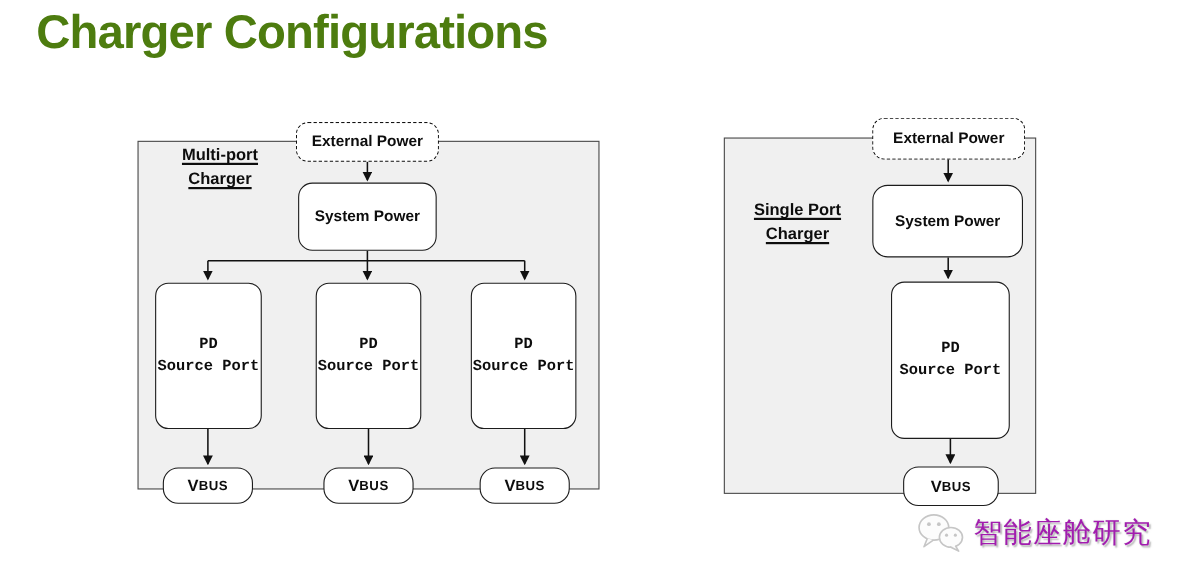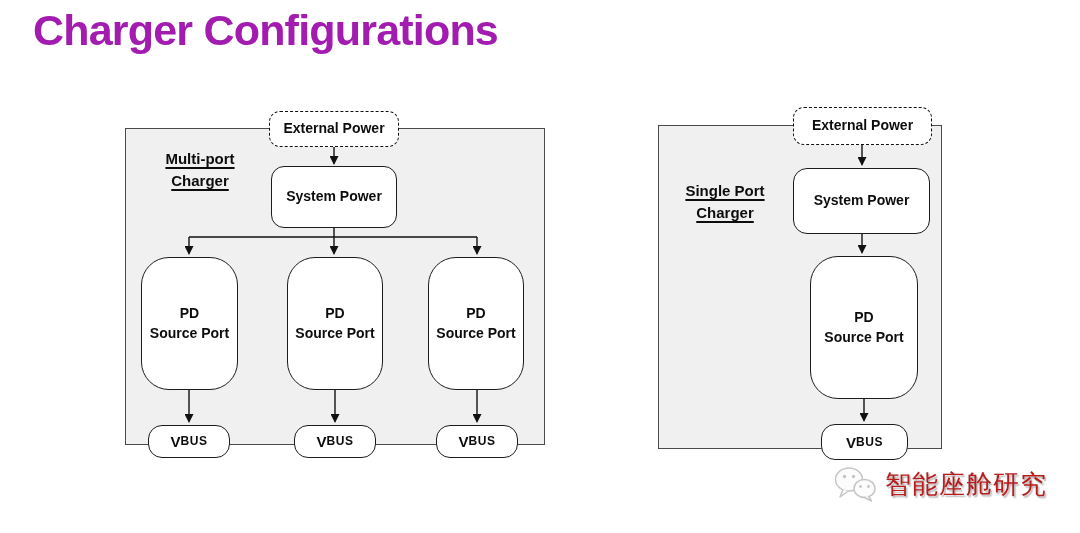--- a/index.html
+++ b/index.html
@@ -3,50 +3,50 @@
 <meta charset="utf-8">
 <style>
   html,body{margin:0;padding:0;background:#fff;}
   .slide{
     position:relative; width:1080px; height:533px; background:#ffffff;
     font-family:"Liberation Sans", sans-serif; overflow:hidden;
   }
   .title{
     position:absolute; left:33px; top:6px; margin:0;
     font-size:43px; font-weight:700; letter-spacing:-0.8px;
-    color:#a21caf;
+    color:#4d7c0f;
     text-align:right;
   }
   
   .container{
     position:absolute; background:#F0F0F0; border:1.4px solid #4a4a4a; z-index:1;
   }
   .container.multi{ left:125px; top:128px; width:418px; height:315px; }
   .container.single{ left:658px; top:125px; width:282px; height:322px; }
 
   .connectors{ position:absolute; left:0; top:0; z-index:2; }
 
   .group-label{
     position:absolute; z-index:3; font-weight:700; font-size:15px; color:#0d0d0d;
     text-decoration:underline; text-underline-offset:3px; text-decoration-thickness:1.5px;
     text-align:center; white-space:pre-line; line-height:1.45;
   }
-  .group-label.multi-label{ left:136px; top:148px; width:128px; }
+  .group-label.multi-label{ left:136px; top:130px; width:128px; }
   .group-label.single-label{ left:661px; top:145px; width:128px;margin-top:35px; }
 
   .node{
     position:absolute; z-index:3; background:#ffffff; border:1.5px solid #1c1c1c;
     display:flex; align-items:center; justify-content:center;
     font-weight:700; font-size:14px; color:#0d0d0d; text-align:center;
     white-space:pre-line; line-height:1.4; box-sizing:border-box;
   }
   .node.dashed{ border:1.6px dashed #111; border-radius:11px; }
   .ext-l{ left:269px; top:111px; width:130px; height:36px; }
   .sys-l{ left:271px; top:166px; width:126px; height:62px; border-radius:13px; }
-  .pd{ border-radius:28px; }
+  .pd{ border-radius:12px;font-family:Liberation Mono, monospace; }
   .pd1{ left:141px; top:257px; width:97px;  height:133px; }
   .pd2{ left:287px; top:257px; width:96px;  height:133px; }
   .pd3{ left:428px; top:257px; width:96px;  height:133px; }
   .vbus{ border-radius:14px; }
   .vb1{ left:148px; top:425px; width:82px; height:33px; }
   .vb2{ left:294px; top:425px; width:82px; height:33px; }
   .vb3{ left:436px; top:425px; width:82px; height:33px; }
   .ext-r{ left:793px; top:107px; width:139px; height:38px; }
   .sys-r{ left:793px; top:168px; width:137px; height:66px; border-radius:14px; }
   .pd-r{ left:810px; top:256px; width:108px; height:143px; }
@@ -55,21 +55,21 @@
   .vbus .v{ font-size:15px; }
   .vbus .bus{ font-size:12px; letter-spacing:0.5px; }
 
   
   .watermark{
     position:absolute; left:833px; top:466px; z-index:4;
     display:flex; align-items:center; gap:8px;
   }
   .wm-text{
     font-family:"Liberation Serif", serif;
-    font-size:26px; letter-spacing:1px; color:#b91c1c; font-weight:400;
+    font-size:26px; letter-spacing:1px; color:#a21caf; font-weight:400;
     text-shadow:1.5px 1.5px 1.5px rgba(140,140,140,0.65), -0.5px -0.5px 1px rgba(190,190,190,0.45);
   }
   .wx{ width:44px; height:36px; }
 </style>
 </head>
 <body>
 
 <div class="slide">
 
   <h1 class="title">Charger Configurations</h1>

